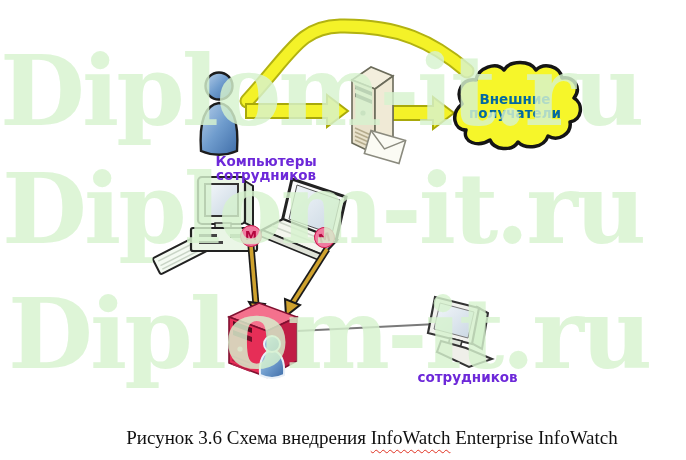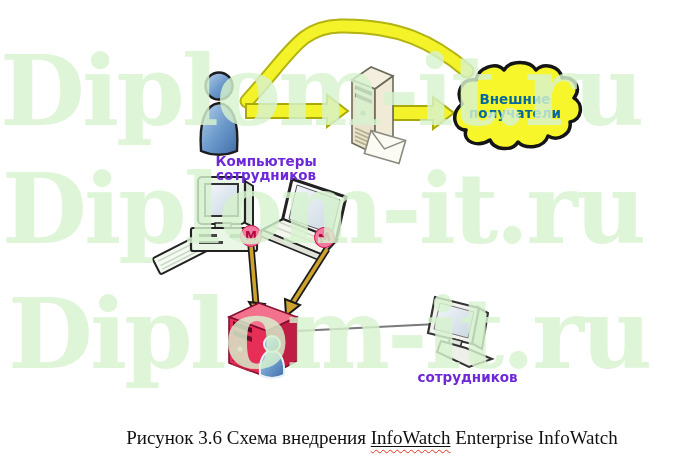--- a/index.html
+++ b/index.html
@@ -10,21 +10,21 @@
        text-align:center;letter-spacing:0;}
   .badge{position:absolute;border-radius:50%;background:#f07ba0;border:1.5px solid #cf1a4e;
          color:#b5063e;font-weight:bold;font-size:12px;display:flex;align-items:center;
          justify-content:center;}
   .wm{position:absolute;left:0;width:700px;white-space:nowrap;
       font-family:"DejaVu Serif","Liberation Serif",serif;font-weight:bold;
       font-size:98px;line-height:98px;letter-spacing:-3px;
       color:#d7f3cf;opacity:0.82;pointer-events:none;z-index:5;}
   .caption{position:absolute;left:0;right:0;top:427px;text-align:center;padding-left:58px;
            font-family:"Liberation Serif","DejaVu Serif",serif;font-size:19px;color:#111;z-index:6;}
-  .caption .u{text-decoration:underline;text-underline-offset:2px;}
+  .caption .u{text-underline-offset:2px;}
   .caption .wavy{text-decoration:underline wavy #e03222;text-underline-offset:5px;
                  text-decoration-thickness:1px;}
 </style>
 </head>
 <body>
 
 <div id="stage">
 
   <svg width="686" height="425" viewBox="0 0 686 425">
     <defs>

